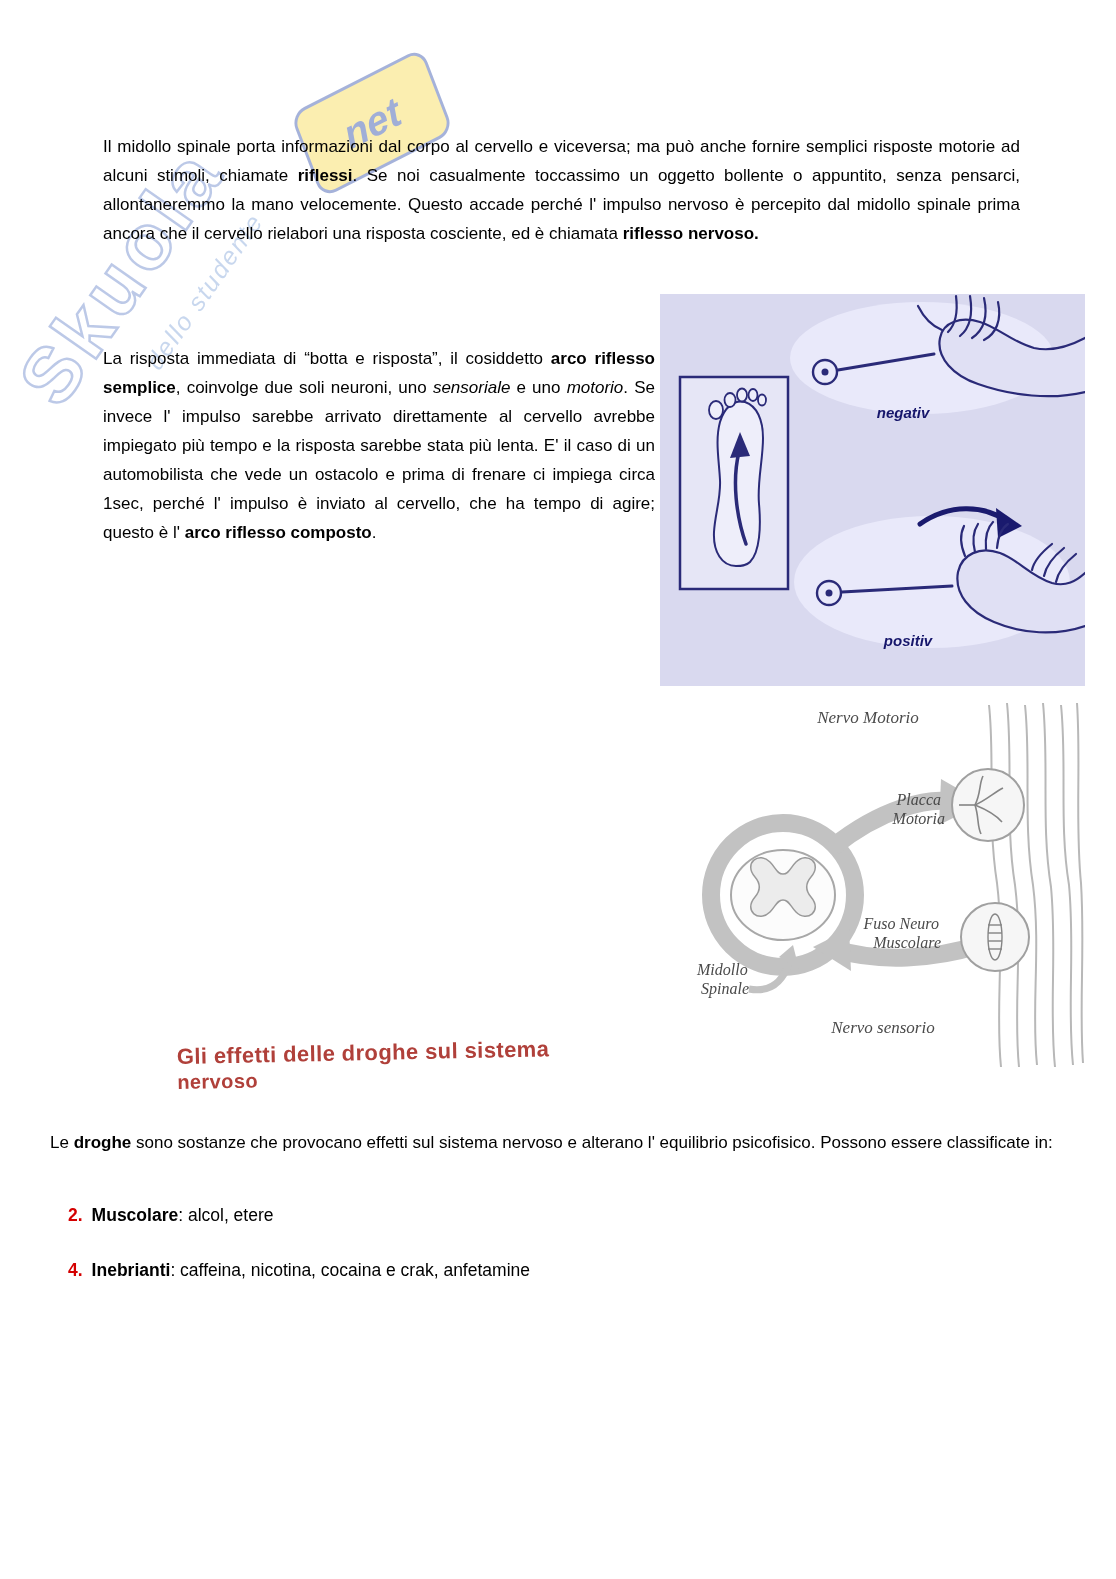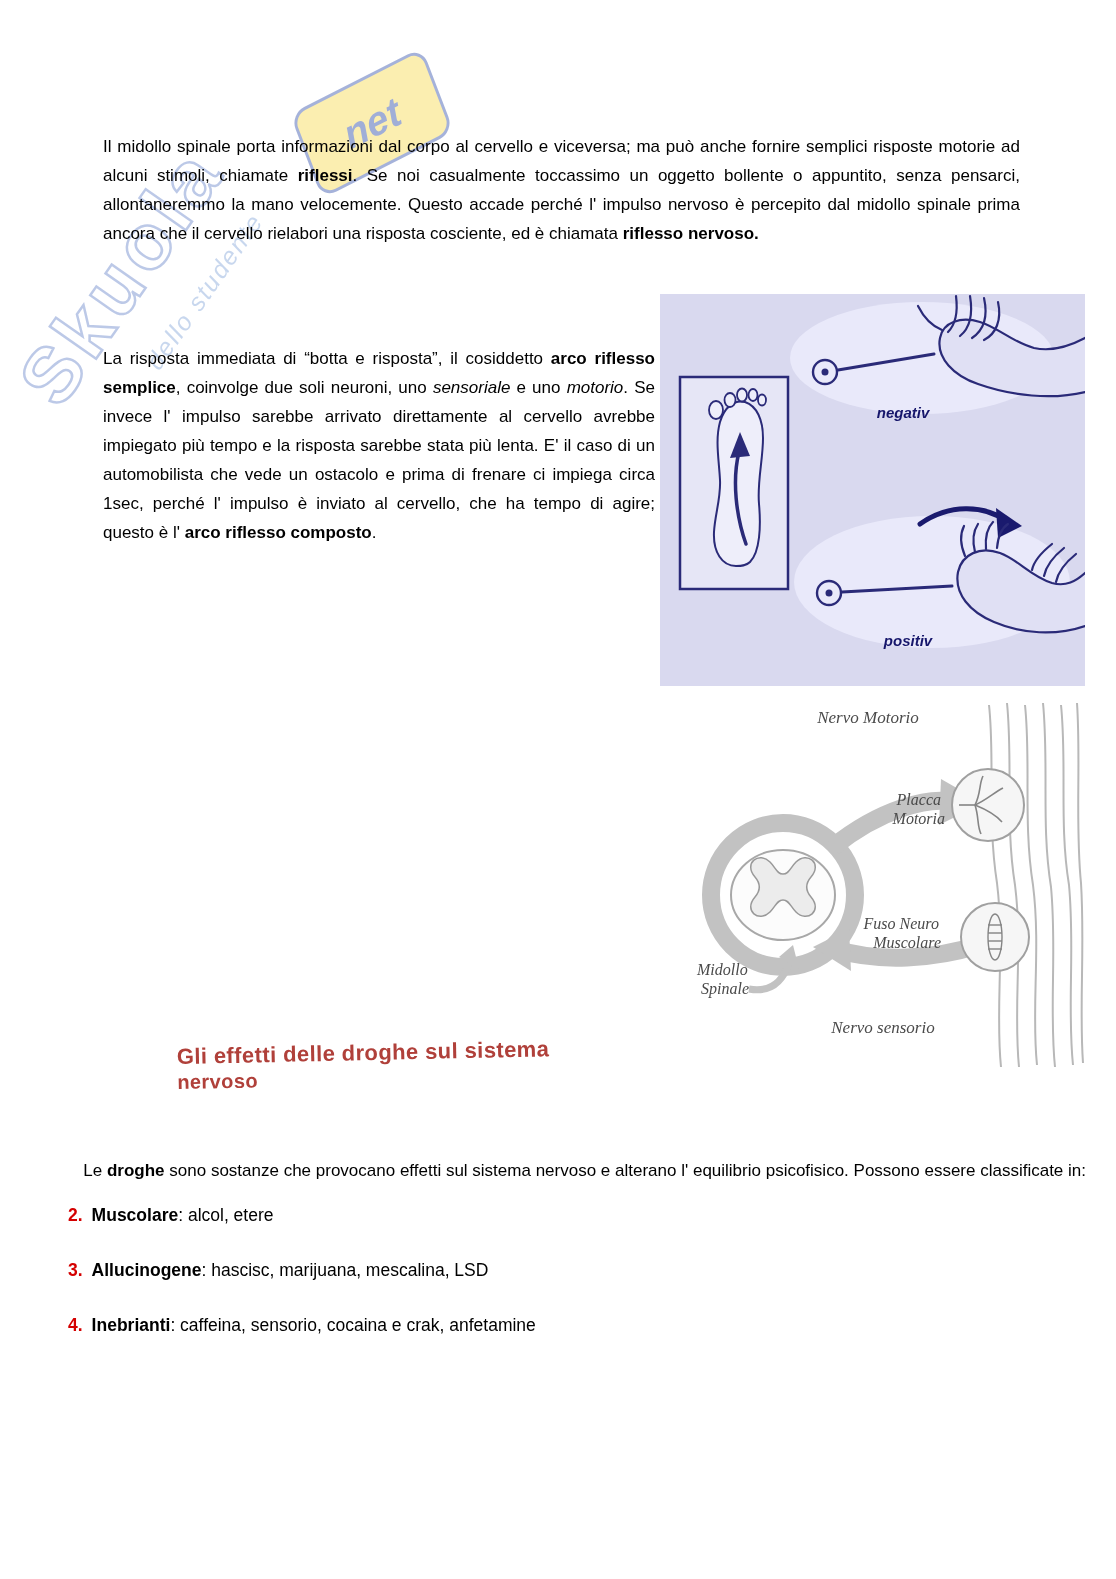--- a/index.html
+++ b/index.html
@@ -25,21 +25,21 @@
                 transform:rotate(-55deg); transform-origin:left center;
                 font-style:italic; font-size:25px; color:#87a8da; letter-spacing:2px; }
 
   
   .para { position:absolute; margin:8px; font-size:17px; line-height:29px;
           text-align:justify; z-index:1; }
   .para b { font-weight:bold; }
   .para i { }
   .para1 { left:95px; top:124px; width:917px; }
   .para2 { left:95px; top:336px; width:552px; }
-  .para3 { left:42px; top:1148px; width:1036px; text-align:right; line-height:30px; }
+  .para3 { left:42px; top:1120px; width:1036px; text-align:left; line-height:30px; }
 
   
   .fig { position:absolute; z-index:1; }
   .fig1 { left:660px; top:294px; width:415px; height:392px; }
   .fig2 { left:683px; top:699px; width:402px; height:372px; }
   .figlabel { font:italic bold 15px "Liberation Sans", sans-serif; fill:#16166b; }
   .diaglabel { font:italic 16px "Liberation Serif", serif; fill:#4a4a4a; }
   .diaglabel.big { font:italic 17px "Liberation Serif", serif; }
 
   
@@ -191,20 +191,17 @@
     <div class="line2">nervoso</div>
   </div>
 
   <p class="para para3"><span>Le </span><b>droghe</b><span> sono sostanze che provocano effetti sul sistema nervoso e alterano l' equilibrio psicofisico. Possono essere classificate in:</span></p>
 
   <ol class="drug-list">
     <li>
       <span class="num" style="color: rgb(212, 0, 0);">2.</span><b class="iname">Muscolare</b><span>: alcol, etere</span>
     </li>
     <li>
-      <span class="num" style="color: rgb(212, 0, 0);">3.</span><b class="iname">Allucinogene</b><span>: hascisc, marijuana, mescalina, LSD</span>
-    </li>
-    <li>
-      <span class="num" style="color: rgb(212, 0, 0);">4.</span><b class="iname">Inebrianti</b><span>: caffeina, sensorio, cocaina e crak, anfetamine</span>
+      <span class="num" style="color: rgb(212, 0, 0);">4.</span><b class="iname">Inebrianti</b><span>: caffeina, nicotina, cocaina e crak, anfetamine</span>
     </li>
   </ol>
 
 </div>
 
 </body></html>

